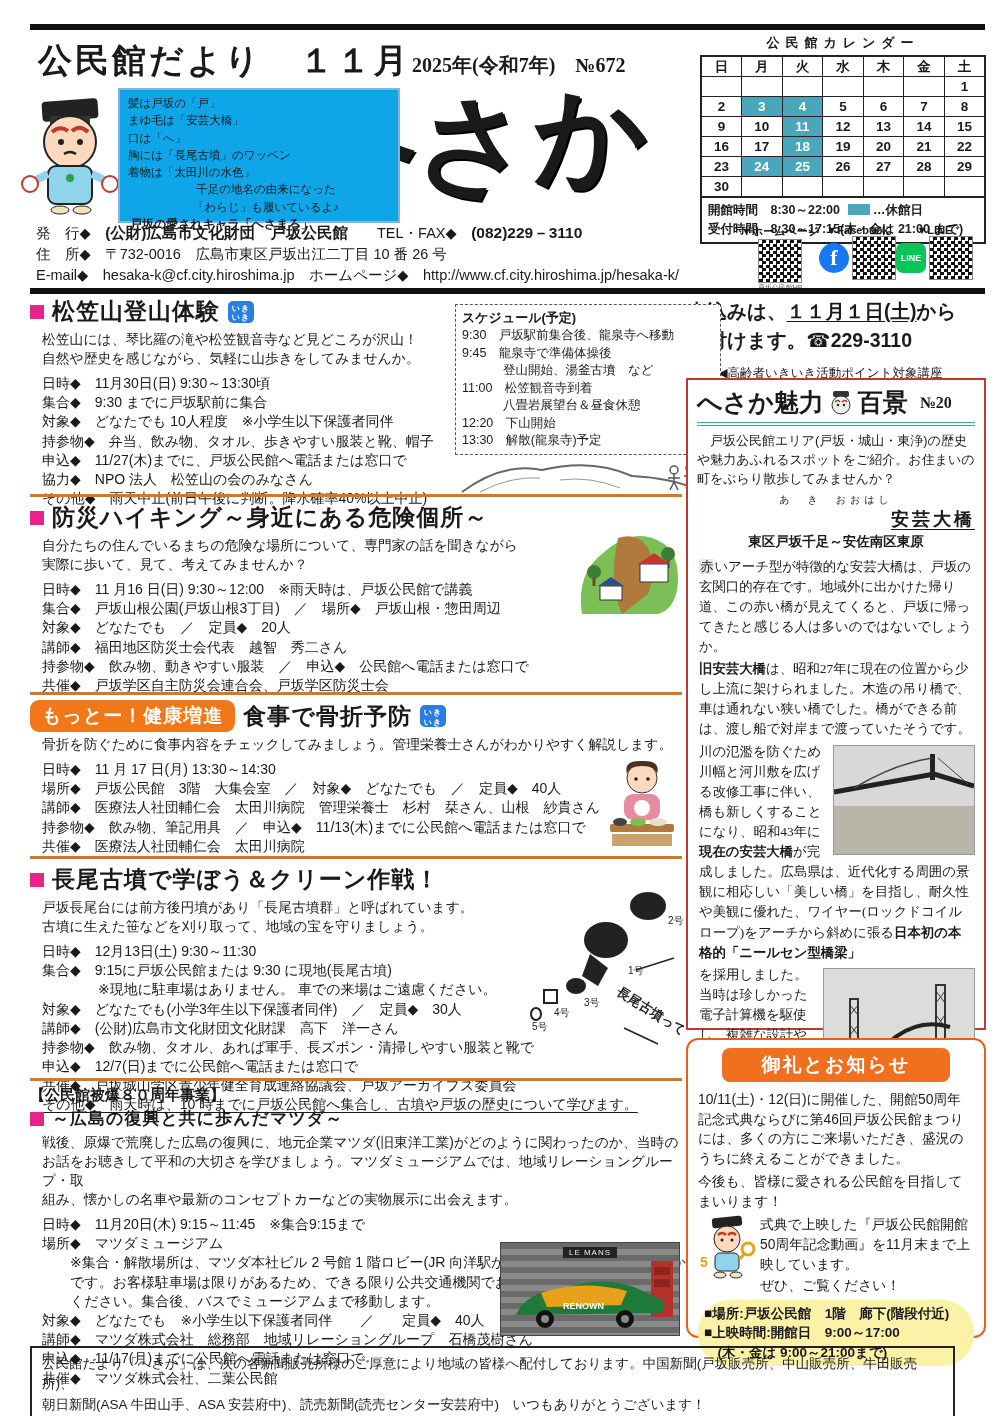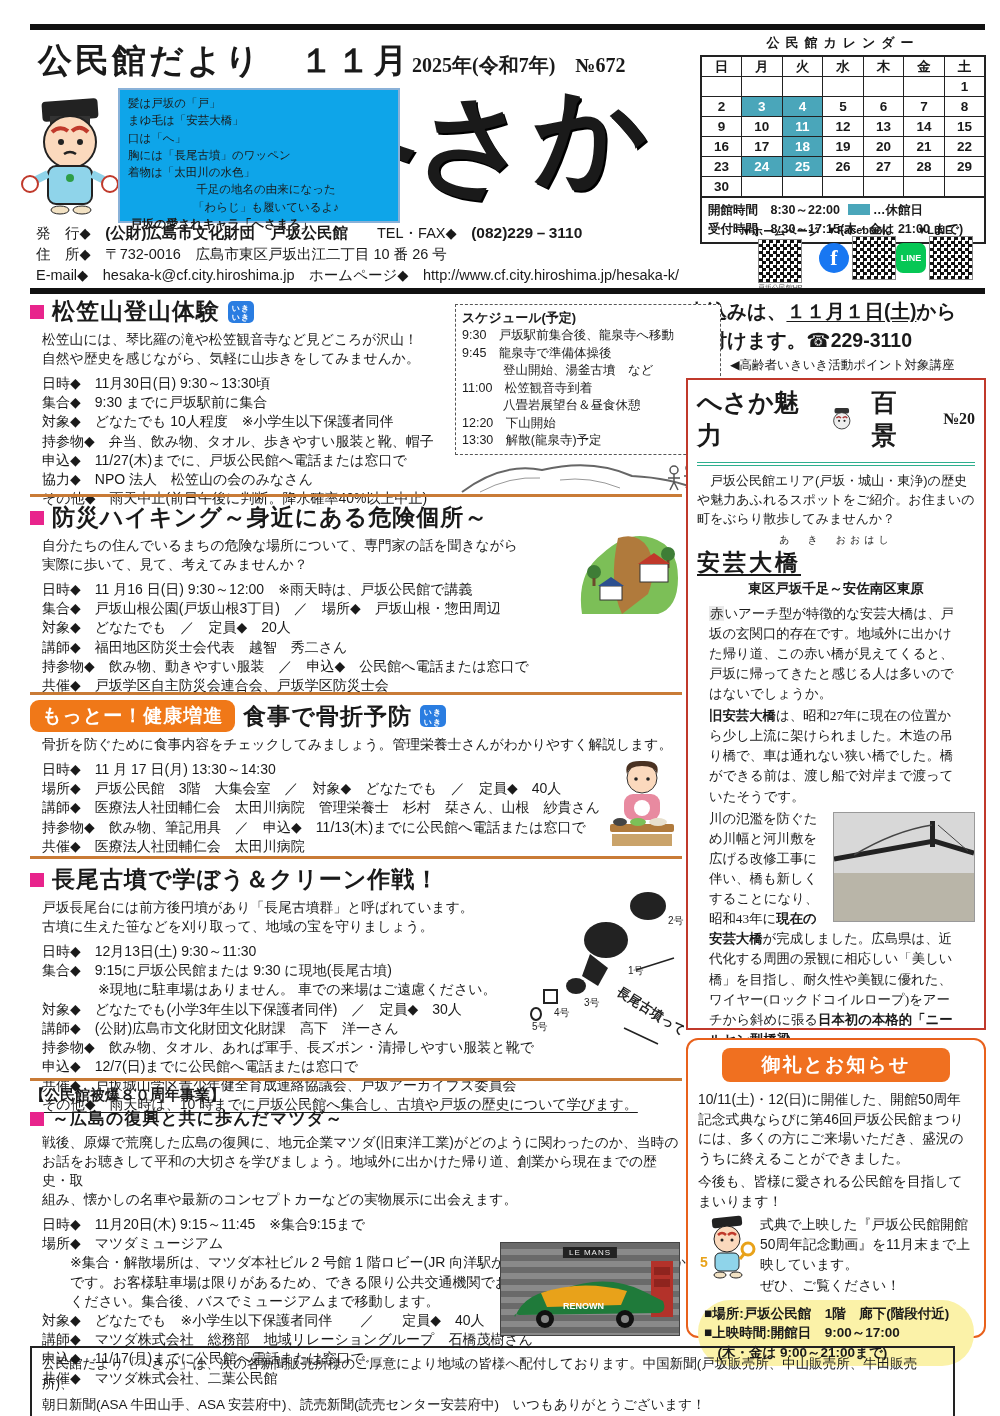--- a/index.html
+++ b/index.html
@@ -39,46 +39,46 @@
   .qr-flex{display:flex;align-items:center;gap:3px;justify-content:center;}
   .qr{width:42px;height:42px;background:repeating-conic-gradient(#111 0% 25%,#fff 0% 50%) 0 0/7px 7px;border:1px solid #888;}
   .fb{width:30px;height:30px;border-radius:50%;background:#1877f2;color:#fff;font-weight:bold;font-size:22px;line-height:30px;text-align:center;font-family:"Liberation Serif",serif;}
   .line-ic{width:30px;height:30px;border-radius:7px;background:#06c755;color:#fff;font-weight:bold;font-size:9px;line-height:30px;text-align:center;}
   .qr-cap{font-size:7px;font-weight:normal;color:#555;}
   
   .apply{left:688px;top:298px;width:300px;}
   .apply .l1{font-size:19.5px;font-weight:bold;}
   .apply .l1 u{text-underline-offset:3px;}
   .apply .l2{font-size:19.5px;font-weight:bold;margin-top:2px;}
-  .apply .l3{font-size:12.5px;display:flex;align-items:center;gap:16px;}
+  .apply .l3{font-size:12.5px;margin-top:8px;display:flex;align-items:center;gap:4px;}
   .ikiiki{display:inline-block;width:26px;height:22px;border-radius:5px;background:#2a7de1;color:#fff;font-size:8px;line-height:1.2;text-align:center;padding-top:3px;box-sizing:border-box;flex:none;}
   
   .art{position:absolute;left:30px;width:654px;}
   .a-title{font-size:23px;font-weight:bold;letter-spacing:1px;display:flex;align-items:center;gap:8px;}
   .sq{display:inline-block;width:14px;height:14px;background:#e8248c;flex:none;}
   .intro{font-size:13.8px;line-height:1.38;margin:3px 0 6px 12px;}
   .rows{font-size:14px;line-height:1.37;margin-left:12px;}
   .rows div{white-space:nowrap;}
   .divider{position:absolute;left:30px;width:652px;height:3px;background:#c97b36;}
   .sched{position:absolute;left:425px;top:8px;width:252px;border:1.5px dashed #555;padding:4px 6px;background:#fff;font-size:12.5px;line-height:1.4;}
   .sched .st{font-weight:bold;font-size:13px;}
   .badge-or{display:inline-block;background:#f07818;color:#fff;font-weight:bold;font-size:19px;border-radius:9px;padding:3px 12px;letter-spacing:1px;}
   .tag80{font-size:15px;font-weight:bold;margin-bottom:2px;}
   .a5sub{font-size:17px;}
   .underline-row{text-decoration:underline;text-underline-offset:3px;}
   
   .hyk{left:686px;top:378px;width:300px;height:652px;border:2.5px solid #c0392b;box-sizing:border-box;padding:6px 9px;background:#fff;}
-  .hyk-head{font-size:25px;font-weight:bold;display:flex;align-items:center;gap:18px;border-bottom:4px double #2eaf8e;padding-bottom:10px;}
+  .hyk-head{font-size:25px;font-weight:bold;display:flex;align-items:center;gap:4px;border-bottom:4px double #2eaf8e;padding-bottom:3px;}
   .hyk-no{font-size:16px;font-family:"Liberation Serif",serif;margin-left:8px;}
   .hyk-intro{font-size:13px;line-height:1.45;margin-top:6px;}
   .hyk-furi{text-align:center;font-size:10px;letter-spacing:4px;margin-top:4px;}
-  .hyk-spot{text-align:left;font-size:23px;font-weight:bold;letter-spacing:3px;text-decoration:underline;text-underline-offset:4px;}
+  .hyk-spot{text-align:right;font-size:18px;font-weight:bold;letter-spacing:3px;text-decoration:underline;text-underline-offset:4px;}
   .hyk-sub{text-align:center;font-size:13.5px;font-weight:bold;margin:2px 0 6px;}
   .hyk-body{font-size:13.4px;line-height:1.5;font-family:"Liberation Serif","DejaVu Serif",serif;}
-  .hyk-body p{margin:0 12px 2px;}
+  .hyk-body p{margin:0 2px 2px;}
   .lead-red{background:#e9e9e9;padding:0 1px;}
   .ph{float:right;background:#cfcfcf;border:1px solid #999;margin:3px 0 3px 6px;}
   .refs{font-size:10px;line-height:1.45;clear:none;}
   
   .orei{left:686px;top:1038px;width:300px;height:300px;border:2.5px solid #e8611c;border-radius:12px;box-sizing:border-box;padding:6px 10px;background:#fff;}
   .orei-head{background:#f07020;color:#fff;font-size:19px;font-weight:bold;text-align:center;border-radius:8px;padding:4px 0;margin:2px 24px 8px;letter-spacing:2px;}
   .orei-body{font-size:13.8px;line-height:1.42;}
   .orei-body p{margin:0 0 4px;}
   .o-flex{display:flex;gap:4px;align-items:flex-start;}
   .ybox{background:#fbf2a8;font-size:13.5px;line-height:1.45;padding:4px 6px;margin-top:4px;font-weight:bold;border-radius:32px;}
@@ -402,21 +402,21 @@
 <div class="divider" style="top:1078px"></div>
 
 <div class="art" style="top:1086px;height:252px">
   <div class="tag80">【公民館被爆８０周年事業】</div>
   <div class="a-title">
       <span class="sq"></span>
       <b class="a5sub">～広島の復興と共に歩んだマツダ～</b>
     </div>
   <div class="intro">
       <div>戦後、原爆で荒廃した広島の復興に、地元企業マツダ(旧東洋工業)がどのように関わったのか、当時の</div>
-      <div>お話をお聴きして平和の大切さを学びましょう。地域外に出かけた帰り道、創業から現在までの歴史・取</div>
+      <div>お話をお聴きして平和の大切さを学びましょう。マツダミュージアムでは、地域リレーショングループ・取</div>
       <div>組み、懐かしの名車や最新のコンセプトカーなどの実物展示に出会えます。</div>
     </div>
   <div class="rows">
       <div>日時◆　11月20日(木) 9:15～11:45　※集合9:15まで</div>
       <div>場所◆　マツダミュージアム</div>
       <div>　　※集合・解散場所は、マツダ本社ビル 2 号館 1 階ロビー(JR 向洋駅から約 200m。マツダ病院向かい)</div>
       <div>　　です。お客様駐車場は限りがあるため、できる限り公共交通機関でお越し</div>
       <div>　　ください。集合後、バスでミュージアムまで移動します。</div>
       <div>対象◆　どなたでも　※小学生以下保護者同伴　　／　　定員◆　40人</div>
       <div>講師◆　マツダ株式会社　総務部　地域リレーショングループ　石橋茂樹さん</div>

